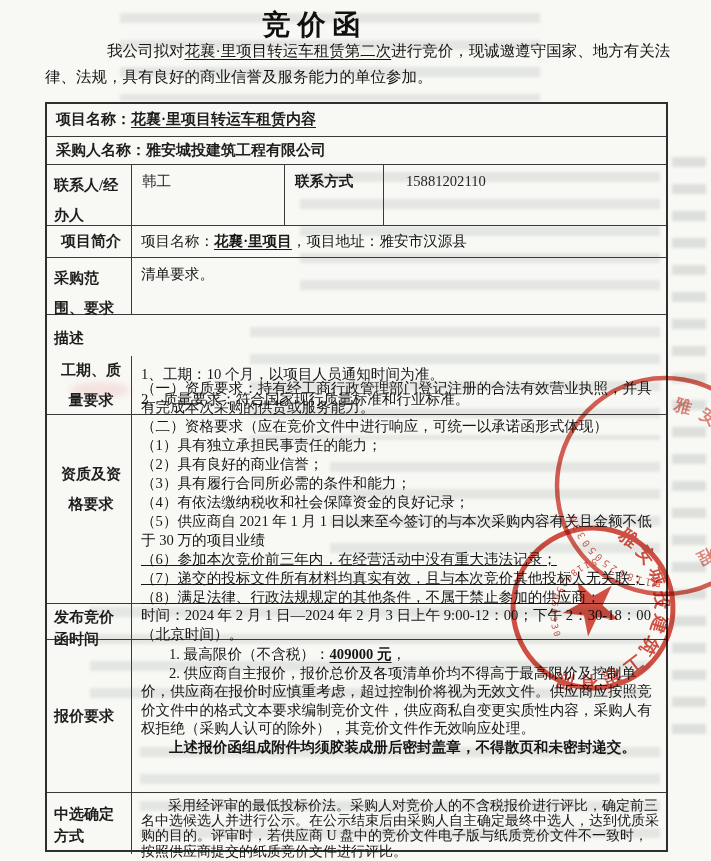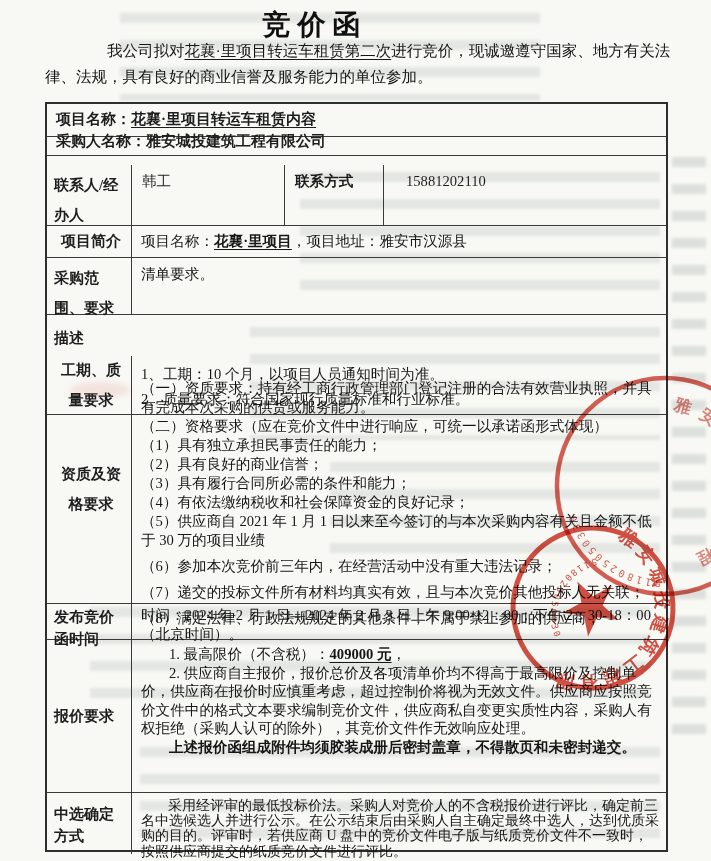--- a/index.html
+++ b/index.html
@@ -30,21 +30,21 @@
 
   
   .bidtable{
     position:absolute;left:45px;top:102px;width:623px;height:750px;
     border:2px solid #2f2f2f;box-sizing:border-box;background:transparent;
   }
   .row{position:absolute;left:0;width:100%;box-sizing:border-box;
     border-bottom:1.5px solid #3a3a3a;display:flex;font-size:14.6px;}
   .row:last-child{border-bottom:none;}
   .r1{top:0;height:33px;}
-  .r2{top:22px;height:30px;}
+  .r2{top:31px;height:30px;}
   .r3{top:61px;height:61px;}
   .r4{top:122px;height:32px;}
   .r5{top:154px;height:57px;}
   .r6{top:211px;height:59px;margin-top:41px;}
   .r7{top:270px;height:230px;}
   .r8{top:500px;height:36px;}
   .r9{top:536px;height:153px;}
   .r10{top:689px;height:61px;}
 
   .lbl{
@@ -58,21 +58,21 @@
   .cnt{flex:1;box-sizing:border-box;padding:4px 6px 0 9px;line-height:19px;color:#161616;}
   .fullcell{flex:1;padding:4px 6px 0 9px;font-weight:bold;font-size:15px;line-height:22px;}
 
   
   .c-name{width:153px;box-sizing:border-box;border-right:1.5px solid #3a3a3a;padding:6px 4px 0 10px;line-height:20px;}
   .c-mlabel{width:99px;box-sizing:border-box;border-right:1.5px solid #3a3a3a;padding:6px 4px 0 10px;font-weight:bold;line-height:20px;}
   .c-phone{flex:1;padding:6px 4px 0 22px;line-height:20px;}
 
   .line25{line-height:25px;padding-top:6px;}
   .qual p{margin:0;line-height:19px;}
-  .qual p.spaced{margin-top:7px;}
+  .qual p.spaced{text-decoration:underline;}
   .quote p{margin:0;line-height:18.5px;text-indent:28px;}
   .quote p.b{font-weight:bold;}
   .sel{line-height:15.2px;font-size:14px;}
   .sel p{margin:0;text-indent:27px;}
   .vcenter{display:flex;align-items:center;padding-top:0;}
 
   
   .seal{position:absolute;pointer-events:none;mix-blend-mode:multiply;}
   .seal-a{left:545px;top:366px;opacity:.8;}
   .seal-b{left:501px;top:516px;opacity:.88;}

